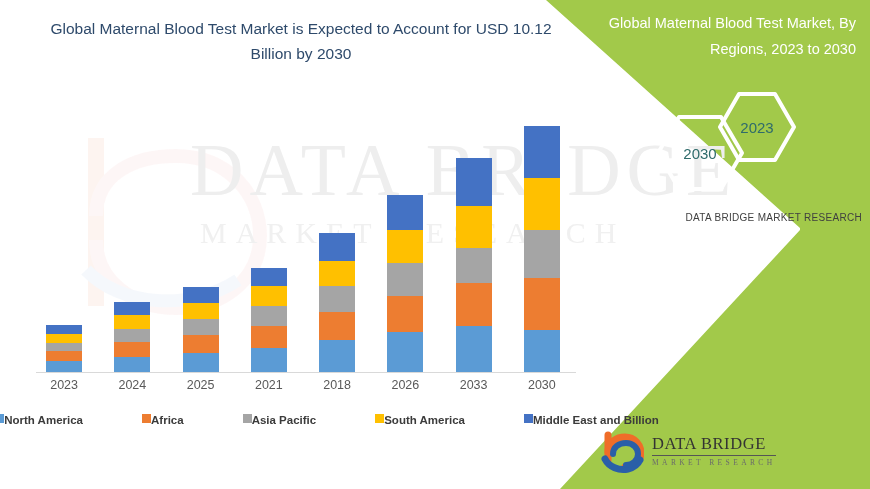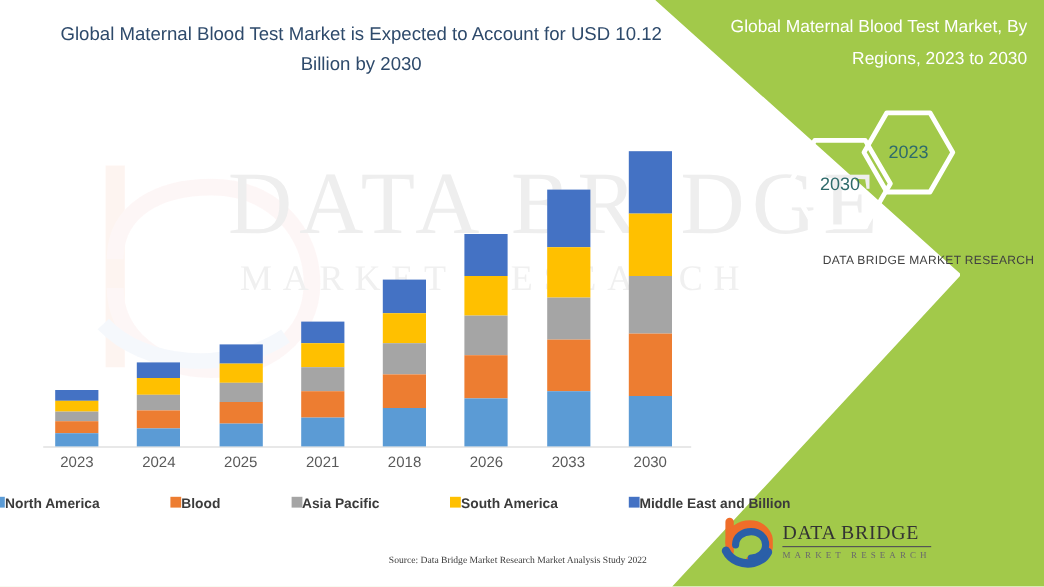--- a/index.html
+++ b/index.html
@@ -372,38 +372,37 @@
         <div class="x-label">2030</div>
       </div>
 
     <div class="legend" id="legend">
         <div class="legend-item">
           <span class="legend-swatch" style="background: rgb(91, 155, 213);"></span>
           <span>North America</span>
         </div>
         <div class="legend-item">
           <span class="legend-swatch" style="background: rgb(237, 125, 49);"></span>
-          <span>Blood</span>
+          <span>Africa</span>
         </div>
         <div class="legend-item">
           <span class="legend-swatch" style="background: rgb(165, 165, 165);"></span>
           <span>Asia Pacific</span>
         </div>
         <div class="legend-item">
           <span class="legend-swatch" style="background: rgb(255, 192, 0);"></span>
           <span>South America</span>
         </div>
         <div class="legend-item">
           <span class="legend-swatch" style="background: rgb(68, 114, 196);"></span>
           <span>Middle East and Billion</span>
         </div>
       </div>
 
     <div class="footer">
-      <div class="footer-right">Source: Data Bridge Market Research Market Analysis Study 2022</div>
     </div>
   </div>
 
   <div class="right-wrap">
     <div class="panel-title">Global Maternal Blood Test Market, By Regions, 2023 to 2030</div>
 
     <div class="hexes">
       <div class="hex hex-2030">
         <svg viewBox="0 0 92 82">
           <polygon points="25,5 67,5 88,41 67,77 25,77 4,41" fill="none" stroke="#ffffff" stroke-width="4" stroke-linejoin="round"></polygon>

